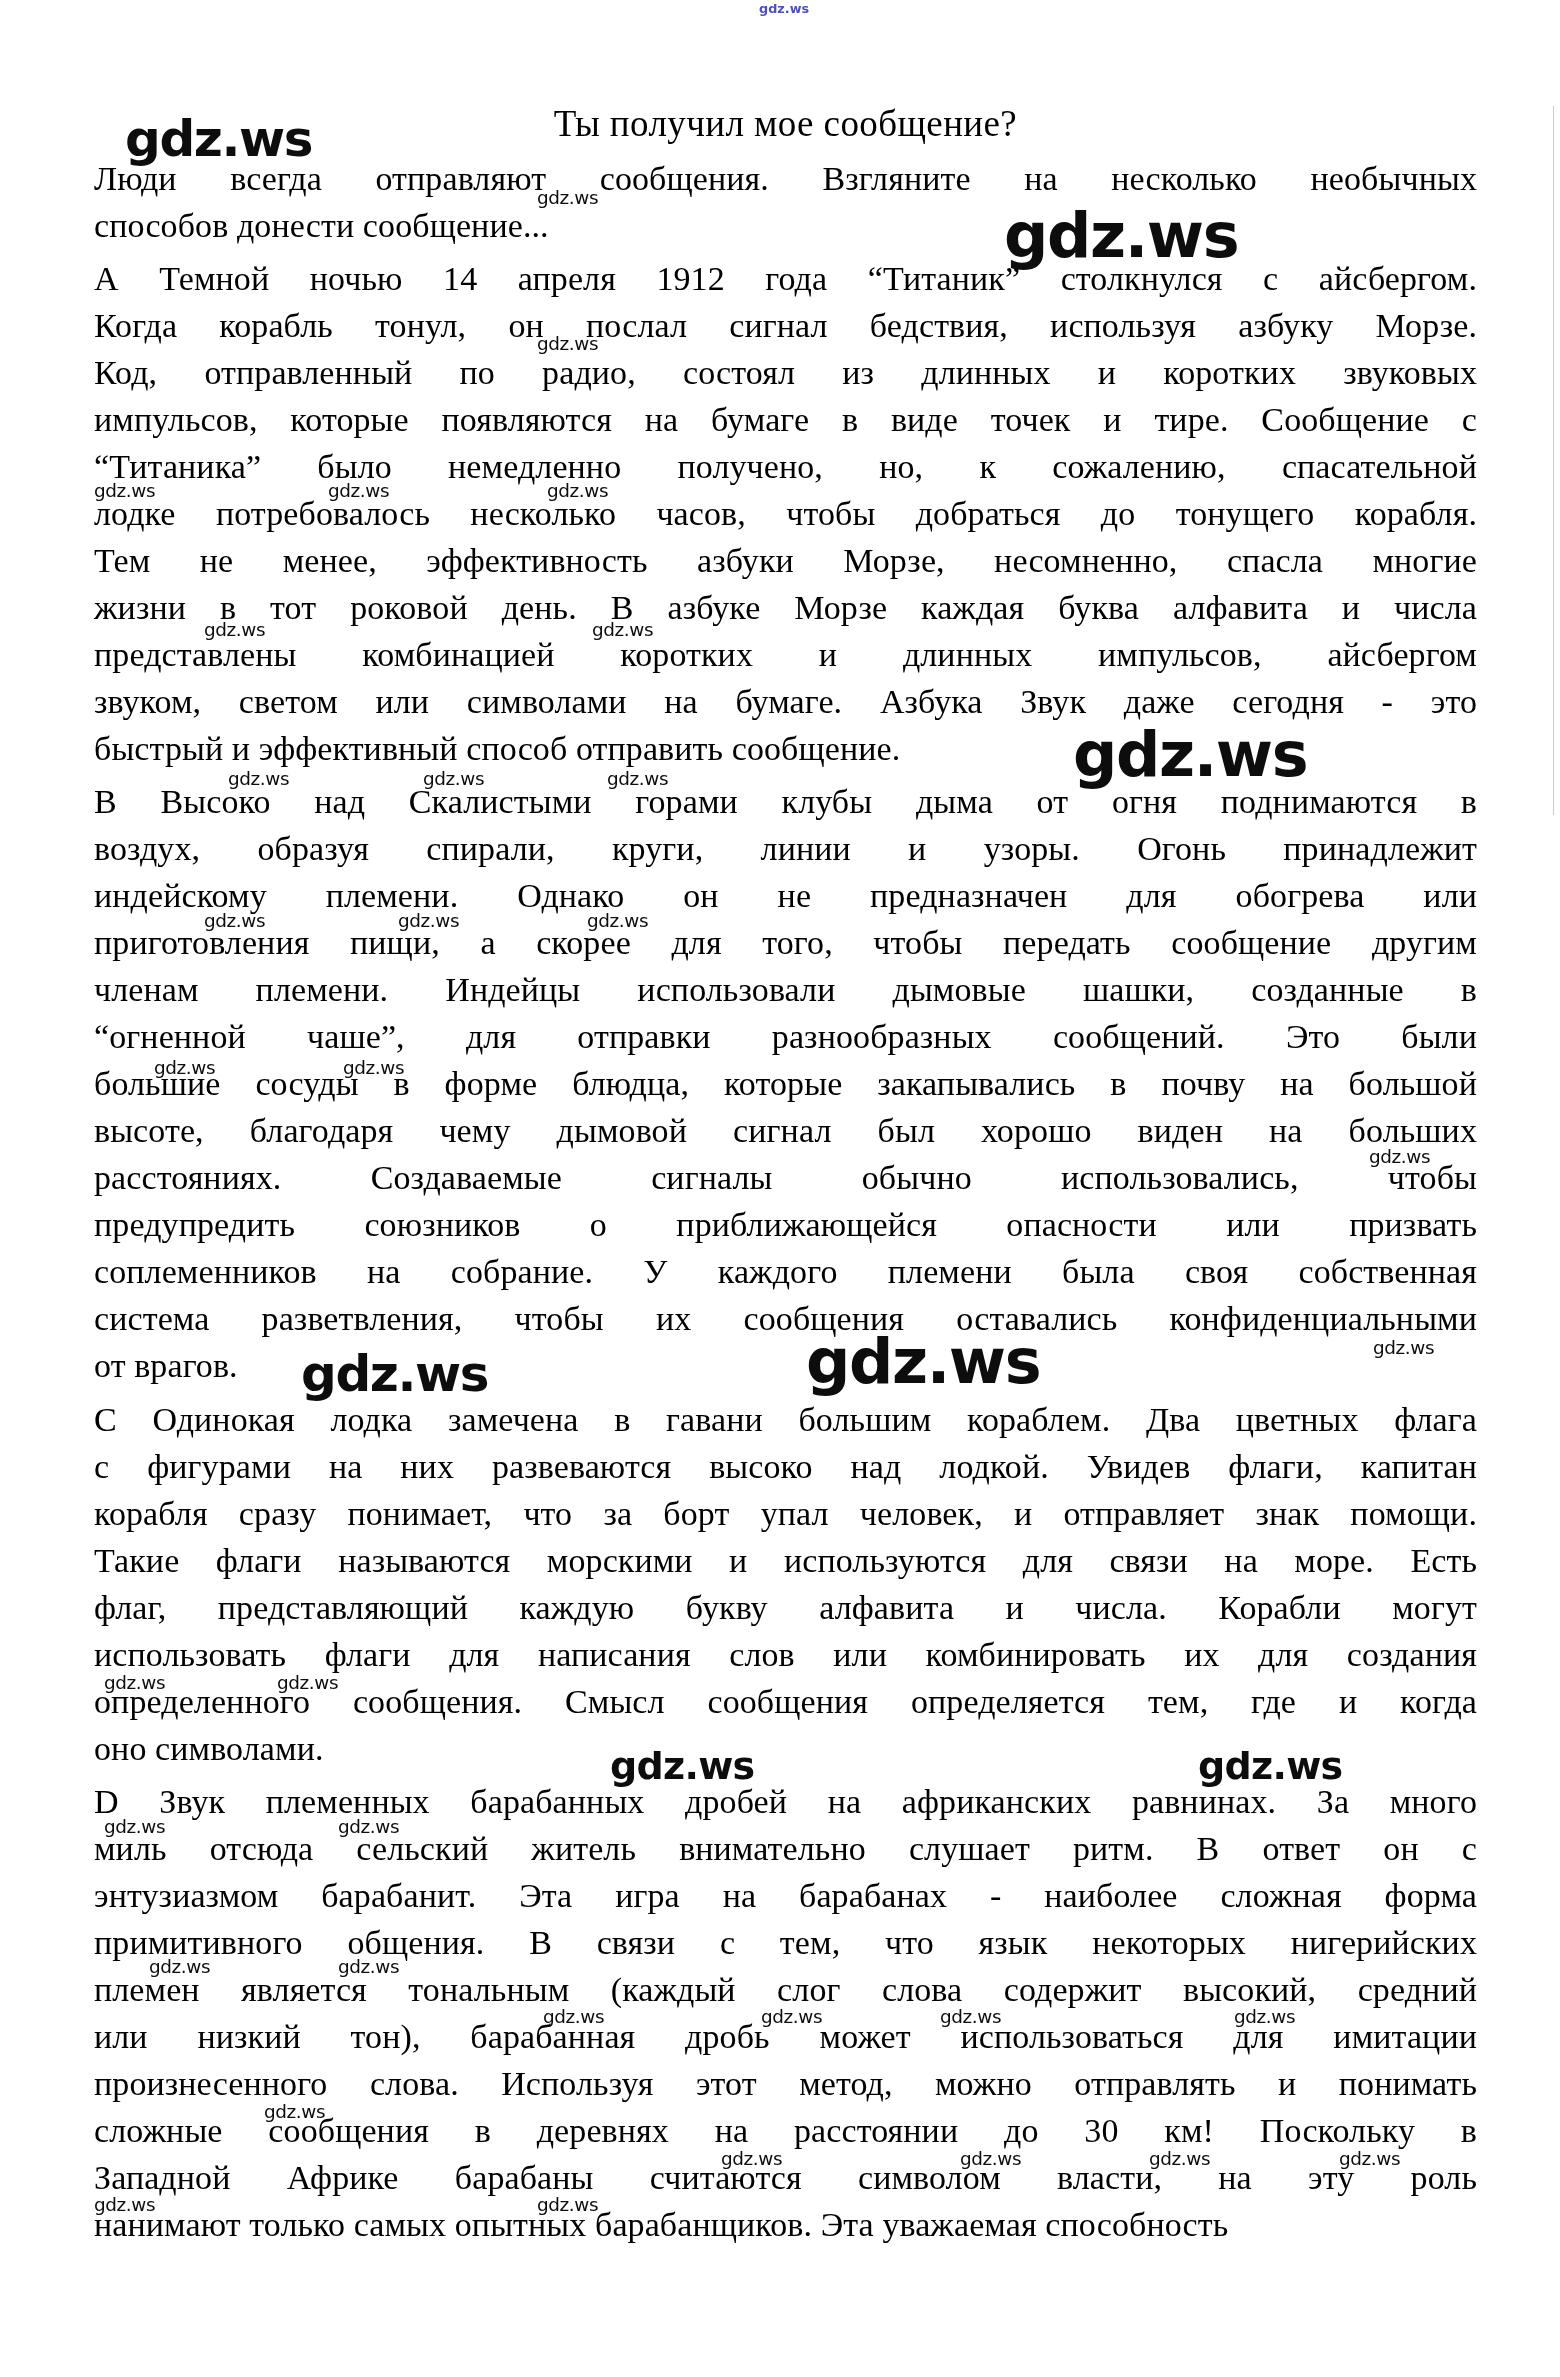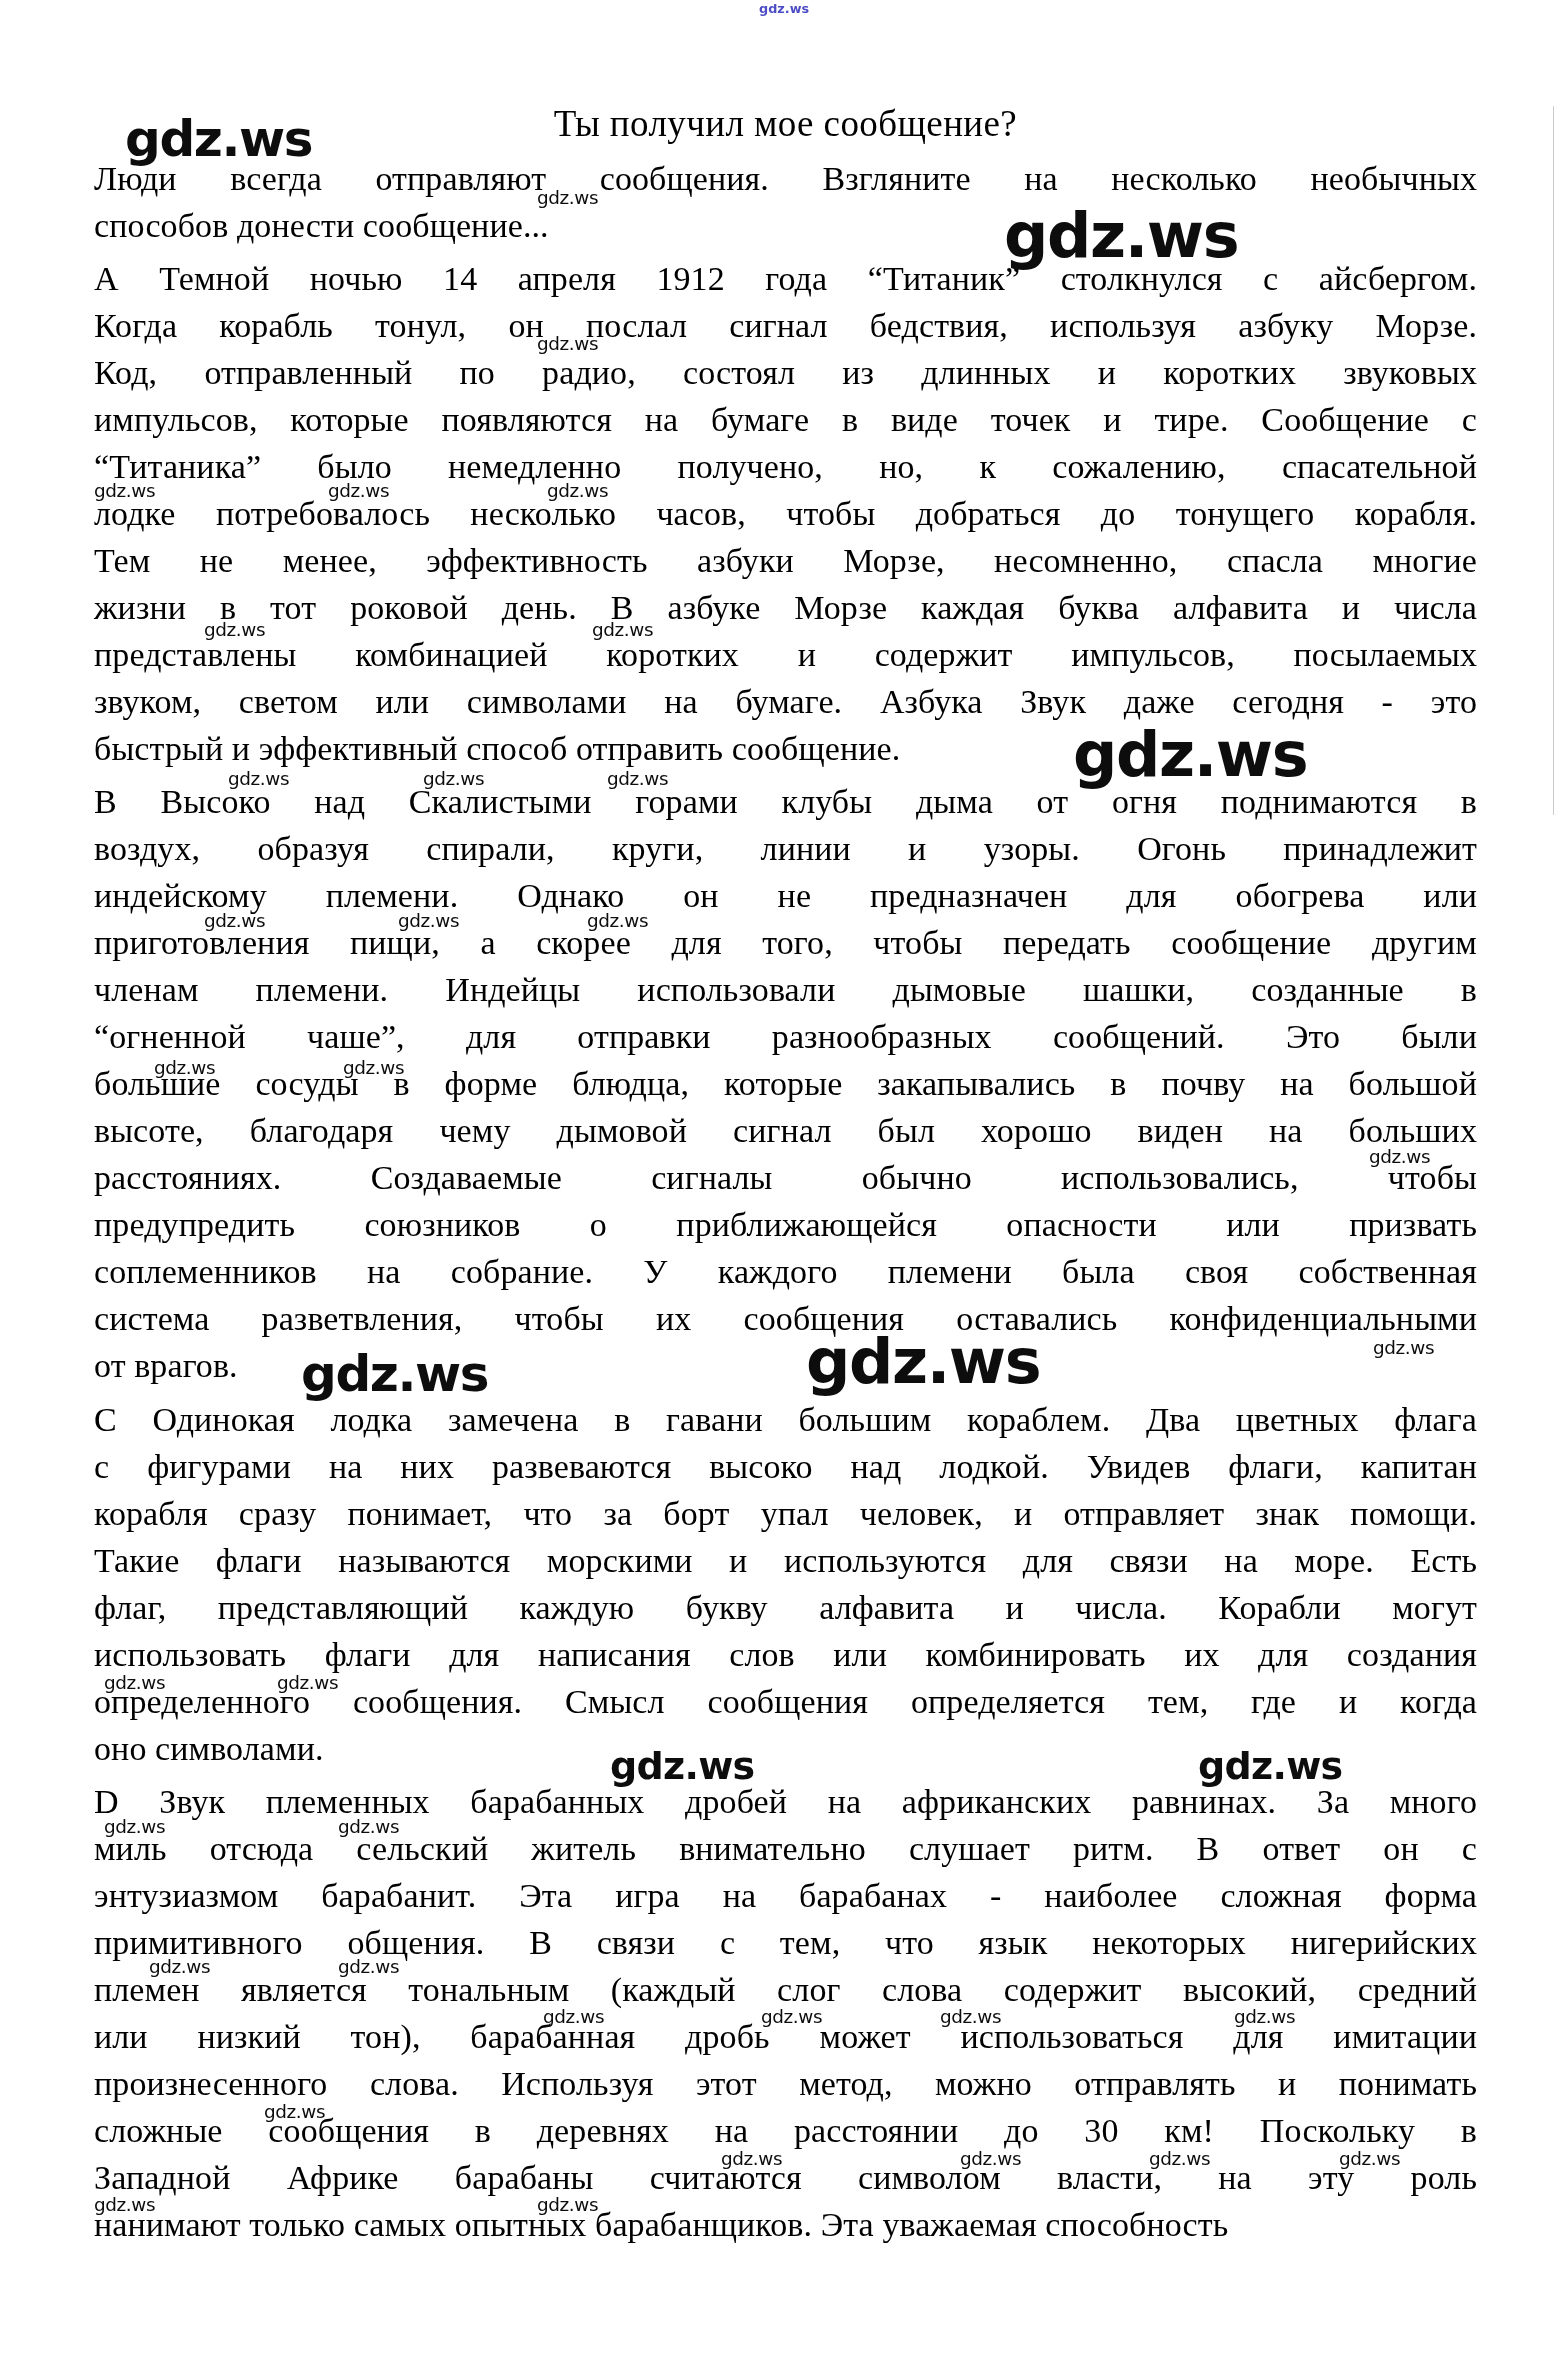--- a/index.html
+++ b/index.html
@@ -102,21 +102,21 @@
         </div>
         <div class="paragraph">
           <div class="line">А Темной ночью 14 апреля 1912 года “Титаник” столкнулся с айсбергом.</div>
           <div class="line">Когда корабль тонул, он послал сигнал бедствия, используя азбуку Морзе.</div>
           <div class="line">Код, отправленный по радио, состоял из длинных и коротких звуковых</div>
           <div class="line">импульсов, которые появляются на бумаге в виде точек и тире. Сообщение с</div>
           <div class="line">“Титаника” было немедленно получено, но, к сожалению, спасательной</div>
           <div class="line">лодке потребовалось несколько часов, чтобы добраться до тонущего корабля.</div>
           <div class="line">Тем не менее, эффективность азбуки Морзе, несомненно, спасла многие</div>
           <div class="line">жизни в тот роковой день. В азбуке Морзе каждая буква алфавита и числа</div>
-          <div class="line">представлены комбинацией коротких и содержит импульсов, посылаемых</div>
+          <div class="line">представлены комбинацией коротких и длинных импульсов, айсбергом</div>
           <div class="line">звуком, светом или символами на бумаге. Азбука Звук даже сегодня - это</div>
           <div class="line last">быстрый и эффективный способ отправить сообщение.</div>
         </div>
         <div class="paragraph">
           <div class="line">В Высоко над Скалистыми горами клубы дыма от огня поднимаются в</div>
           <div class="line">воздух, образуя спирали, круги, линии и узоры. Огонь принадлежит</div>
           <div class="line">индейскому племени. Однако он не предназначен для обогрева или</div>
           <div class="line">приготовления пищи, а скорее для того, чтобы передать сообщение другим</div>
           <div class="line">членам племени. Индейцы использовали дымовые шашки, созданные в</div>
           <div class="line">“огненной чаше”, для отправки разнообразных сообщений. Это были</div>

